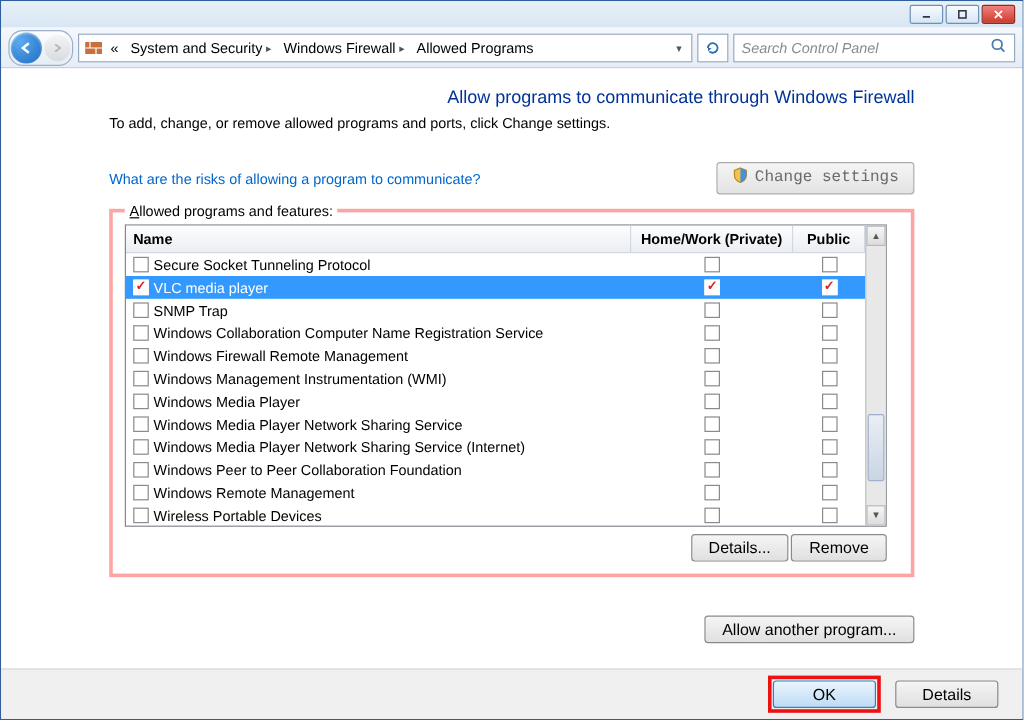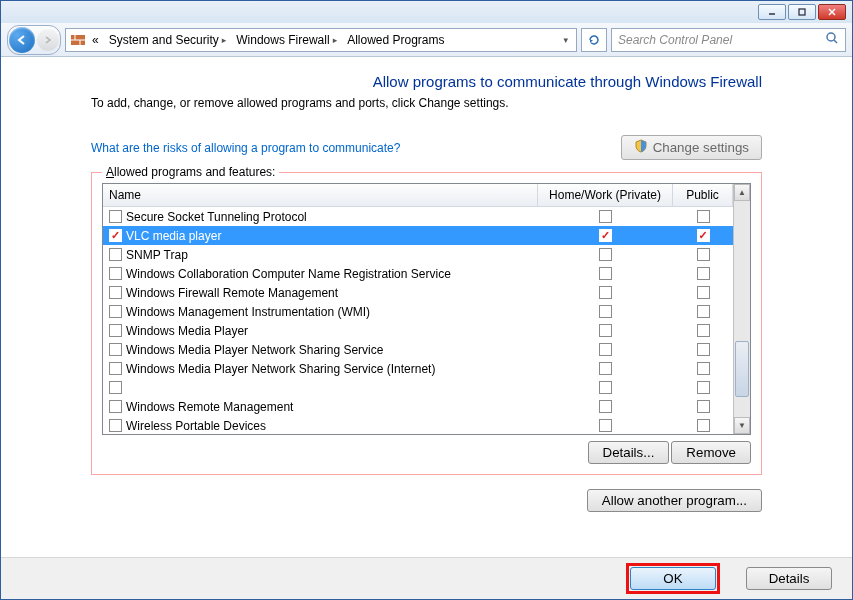--- a/index.html
+++ b/index.html
@@ -111,45 +111,45 @@
 }
 .subtext { color:#000; margin-bottom: 25px; }
 .link-row { display:flex; align-items:center; margin-bottom: 12px; }
 .link { color:#0066cc; cursor:pointer; }
 .change-btn {
   margin-left:auto;
   padding: 3px 12px;
   border:1px solid #ababab; border-radius:3px;
   background: linear-gradient(#f5f5f5,#e3e3e3);
   color:#6a6a6a;
-  display:flex; align-items:center; gap:5px;
+  display:flex; align-items:center; gap:5px;font-family:Liberation Mono, monospace;
 }
 .groupbox {
-  border:1px solid #fca5a5;
-  padding: 0 10px 10px 10px;
-  margin-bottom:10px;
+  border:3px solid #fca5a5;
+  padding: 0 20px 10px 10px;
+  margin-bottom:28px;
 }
 .groupbox-label {
   position:relative; top:-8px; background:#fff; padding:0 4px;
   display:inline-block;
 }
 .listview {
   border:1px solid #828790;
   height: 252px;
   display:flex;
   margin-top: -4px;
 }
 .list-inner { flex:1; overflow:hidden; }
 .list-header {
   display:flex;
   background: linear-gradient(#fdfdfd, #ebeef3);
   border-bottom:1px solid #d2d9e3;
   height: 23px; align-items:center;
 }
-.hcol { padding: 0 6px; border-right:1px solid #d2d9e3; height:100%; display:flex; align-items:center;}
+.hcol { padding: 0 6px; border-right:1px solid #d2d9e3; height:100%; display:flex; align-items:center;font-weight:bold;}
 .hcol.name { flex:1; }
 .hcol.home { width:135px; justify-content:center; }
 .hcol.public { width:60px; justify-content:center;}
 .list-body { }
 .row {
   display:flex; height:19px; align-items:center;
 }
 .row.selected { background:#3399ff; color:#fff; }
 .rcell { padding: 0 6px; display:flex; align-items:center; gap:4px;}
 .rcell.name { flex:1; }
@@ -177,21 +177,21 @@
   border:1px solid #8a8a8a; border-radius:3px;
   background: linear-gradient(#f5f5f5,#e0e0e0);
   min-width:70px; text-align:center;
 }
 .allow-row { display:flex; justify-content:flex-end; margin-top:4px; }
 .bottombar {
   height: 42px;
   background:#f0f0f0;
   border-top:1px solid #d8d8d8;
   display:flex; align-items:center; justify-content:flex-end;
-  padding: 0 20px; gap:26px;
+  padding: 0 20px; gap:12px;
 }
 .ok-highlight {
   border:3px solid #e11; padding:1px;
 }
 .btn.default {
   background: linear-gradient(#eaf4fd,#bedcf5);
   border-color:#2f82c4;
 }
 </style>
 </head>
@@ -401,20 +401,21 @@
                 <div class="rcell home">
                   <span class="chk"></span>
                 </div>
                 <div class="rcell public">
                   <span class="chk"></span>
                 </div>
               </div>
               <div class="row">
                 <div class="rcell name">
                   <span class="chk"></span>
+                  <span>Windows Peer to Peer Collaboration Foundation</span>
                 </div>
                 <div class="rcell home">
                   <span class="chk"></span>
                 </div>
                 <div class="rcell public">
                   <span class="chk"></span>
                 </div>
               </div>
               <div class="row">
                 <div class="rcell name">

